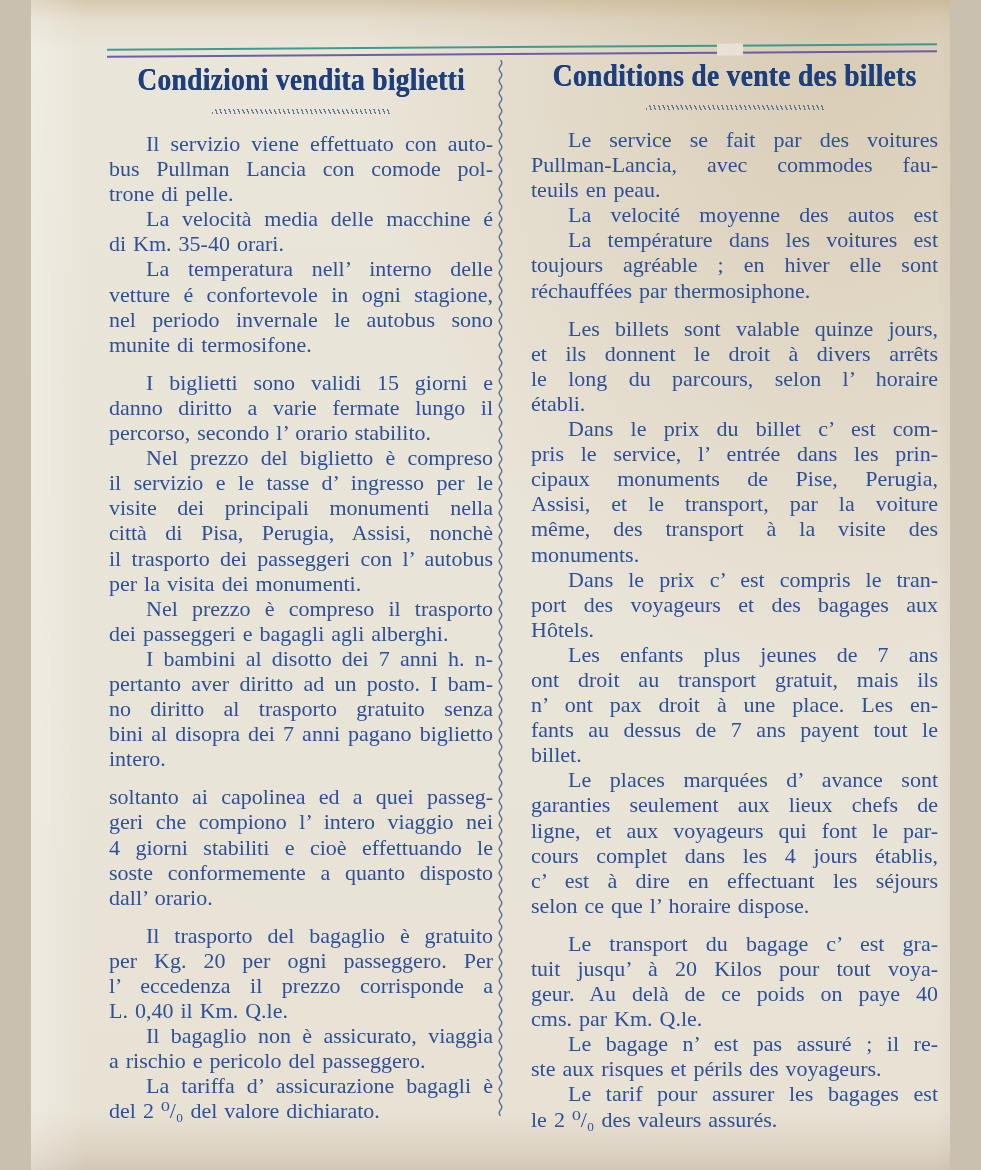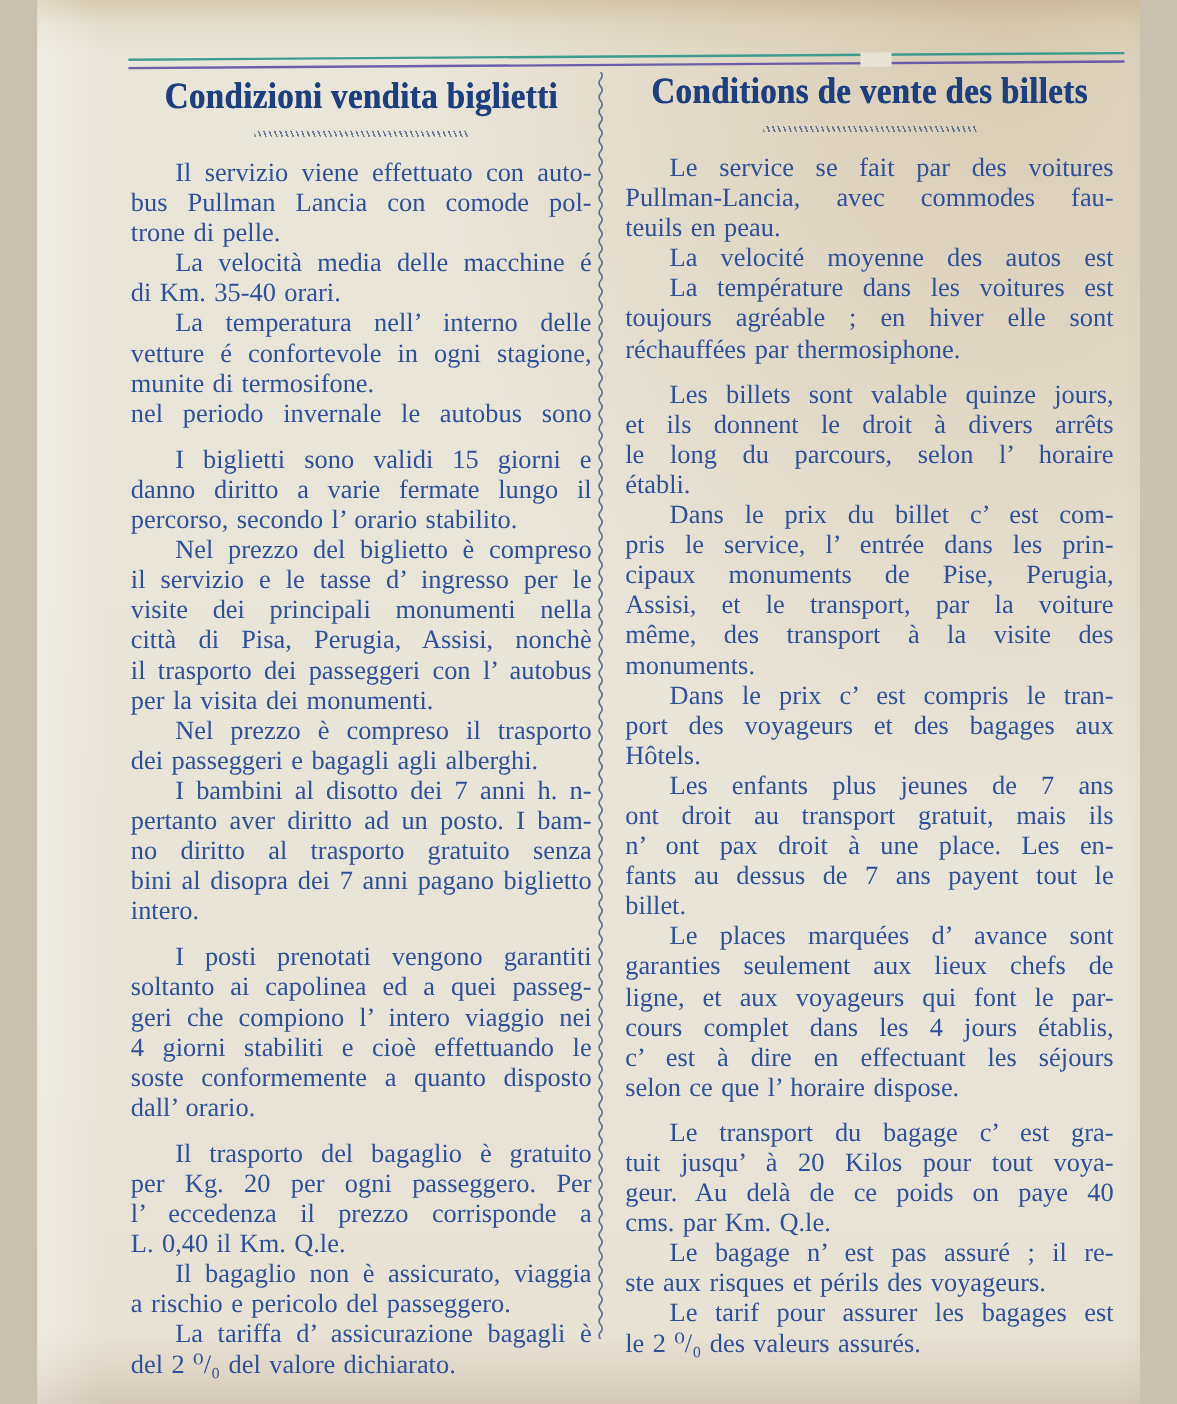--- a/index.html
+++ b/index.html
@@ -34,21 +34,21 @@
   .rule-gap{
     position:absolute;left:610px;top:-3px;width:26px;height:12px;
     background:var(--paper);
   }
   .divider{
     position:absolute;left:465px;top:60px;width:10px;height:1056px;
   }
   .divider path{stroke:var(--divider);opacity:.85;}
   .col{position:absolute;top:62px;}
   .col-left{left:78px;width:384px;}
-  .col-right{left:490px;width:407px;top:58px;}
+  .col-right{left:500px;width:407px;top:58px;}
   .col-title{
     font-weight:bold;
     font-size:27.5px;
     line-height:36px;
     text-align:center;
     color:var(--ink-dark);
     letter-spacing:.3px;
     transform:scaleY(1.12);
     text-shadow:.4px 0 0 var(--ink-dark);
   }
@@ -91,22 +91,22 @@
           <div class="line">bus Pullman Lancia con comode pol-</div>
           <div class="line last">trone di pelle.</div>
         </div>
         <div class="para">
           <div class="line first">La velocità media delle macchine é</div>
           <div class="line last">di Km. 35-40 orari.</div>
         </div>
         <div class="para">
           <div class="line first">La temperatura nell’ interno delle</div>
           <div class="line">vetture é confortevole in ogni stagione,</div>
+          <div class="line">nel periodo invernale le autobus sono</div>
           <div class="line last">munite di termosifone.</div>
-          <div class="line">nel periodo invernale le autobus sono</div>
         </div>
         <div class="para spaced">
           <div class="line first">I biglietti sono validi 15 giorni e</div>
           <div class="line">danno diritto a varie fermate lungo il</div>
           <div class="line last">percorso, secondo l’ orario stabilito.</div>
         </div>
         <div class="para">
           <div class="line first">Nel prezzo del biglietto è compreso</div>
           <div class="line">il servizio e le tasse d’ ingresso per le</div>
           <div class="line">visite dei principali monumenti nella</div>
@@ -119,21 +119,20 @@
           <div class="line last">dei passeggeri e bagagli agli alberghi.</div>
         </div>
         <div class="para">
           <div class="line first">I bambini al disotto dei 7 anni h. n-</div>
           <div class="line">pertanto aver diritto ad un posto. I bam-</div>
           <div class="line">no diritto al trasporto gratuito senza</div>
           <div class="line">bini al disopra dei 7 anni pagano biglietto</div>
           <div class="line last">intero.</div>
         </div>
         <div class="para spaced">
-          <div class="line first">I posti prenotati vengono garantiti</div>
           <div class="line">soltanto ai capolinea ed a quei passeg-</div>
           <div class="line">geri che compiono l’ intero viaggio nei</div>
           <div class="line">4 giorni stabiliti e cioè effettuando le</div>
           <div class="line">soste conformemente a quanto disposto</div>
           <div class="line last">dall’ orario.</div>
         </div>
         <div class="para spaced">
           <div class="line first">Il trasporto del bagaglio è gratuito</div>
           <div class="line">per Kg. 20 per ogni passeggero. Per</div>
           <div class="line">l’ eccedenza il prezzo corrisponde a</div>

